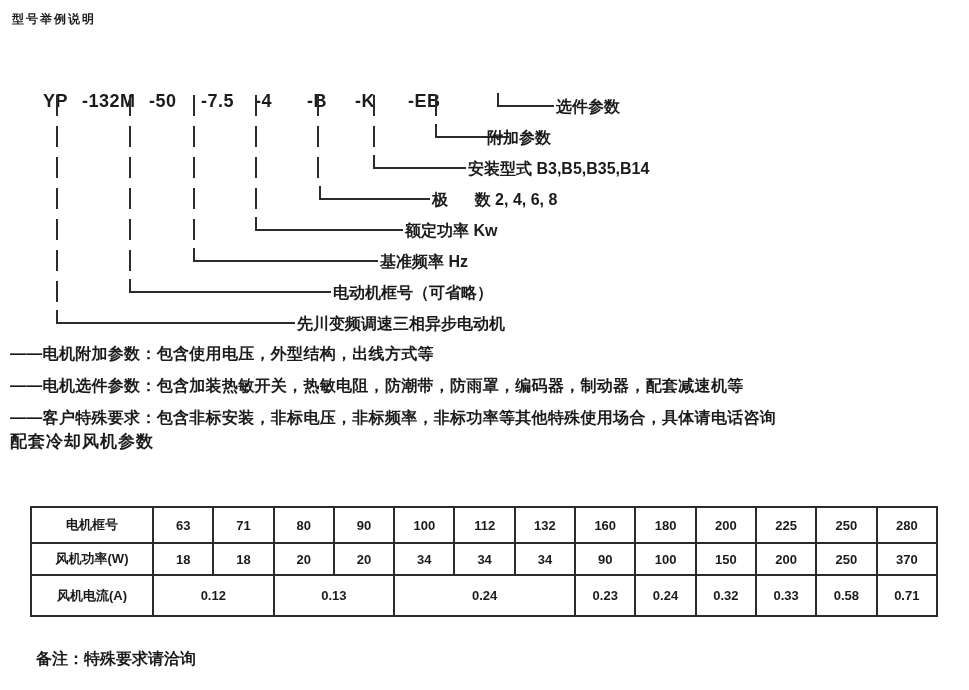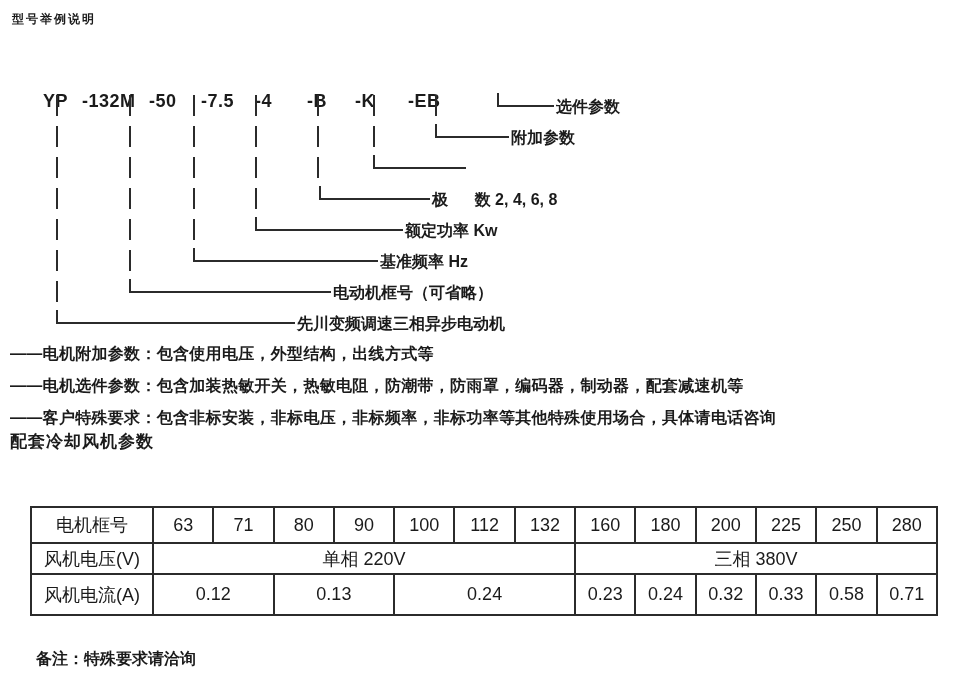--- a/index.html
+++ b/index.html
@@ -53,21 +53,21 @@
   }
   
   .fan-table {
     position: absolute; left: 30px; top: 506px;
     width: 908px;
     border-collapse: collapse; table-layout: fixed;
   }
   .fan-table td {
     border: 2px solid #2b2b2b;
     text-align: center; vertical-align: middle;
-    font-size: 18px; font-weight: 400;
+    font-size: 13px; font-weight: 700;
     white-space: pre; overflow: hidden;
   }
   .footnote {
     left: 36px; top: 649px;
     font-size: 16px; font-weight: 600; white-space: pre;
   }
 </style>
 </head>
 <body>
 
@@ -101,30 +101,31 @@
     </div>
 
     <div class="drow" style="top:121px">
       <i class="bar" style="left:56px"></i>
       <i class="bar" style="left:129px"></i>
       <i class="bar" style="left:193px"></i>
       <i class="bar" style="left:255px"></i>
       <i class="bar" style="left:317px"></i>
       <i class="bar" style="left:373px"></i>
       <span class="bend" style="left:435px; width:74px"></span>
-      <span class="dlabel" style="left:511px">附加参数</span>
+      <span class="dlabel" style="left:487px">附加参数</span>
     </div>
 
     <div class="drow" style="top:152px">
       <i class="bar" style="left:56px"></i>
       <i class="bar" style="left:129px"></i>
       <i class="bar" style="left:193px"></i>
       <i class="bar" style="left:255px"></i>
       <i class="bar" style="left:317px"></i>
       <span class="bend" style="left:373px; width:93px"></span>
+      <span class="dlabel" style="left:468px">安装型式 B3,B5,B35,B14</span>
     </div>
 
     <div class="drow" style="top:183px">
       <i class="bar" style="left:56px"></i>
       <i class="bar" style="left:129px"></i>
       <i class="bar" style="left:193px"></i>
       <i class="bar" style="left:255px"></i>
       <span class="bend" style="left:319px; width:111px"></span>
       <span class="dlabel" style="left:432px">极      数 2, 4, 6, 8</span>
     </div>
@@ -190,24 +191,35 @@
       <td>100</td>
       <td>112</td>
       <td>132</td>
       <td>160</td>
       <td>180</td>
       <td>200</td>
       <td>225</td>
       <td>250</td>
       <td>280</td>
     </tr>
-    <tr style="height:31px">
-      <td>风机电压(V)</td>
-      <td colspan="7">单相 220V</td>
-      <td colspan="6">三相 380V</td>
+    <tr style="height:32px">
+      <td>风机功率(W)</td>
+      <td>18</td>
+      <td>18</td>
+      <td>20</td>
+      <td>20</td>
+      <td>34</td>
+      <td>34</td>
+      <td>34</td>
+      <td>90</td>
+      <td>100</td>
+      <td>150</td>
+      <td>200</td>
+      <td>250</td>
+      <td>370</td>
     </tr>
     <tr style="height:41px">
       <td>风机电流(A)</td>
       <td colspan="2">0.12</td>
       <td colspan="2">0.13</td>
       <td colspan="3">0.24</td>
       <td>0.23</td>
       <td>0.24</td>
       <td>0.32</td>
       <td>0.33</td>

